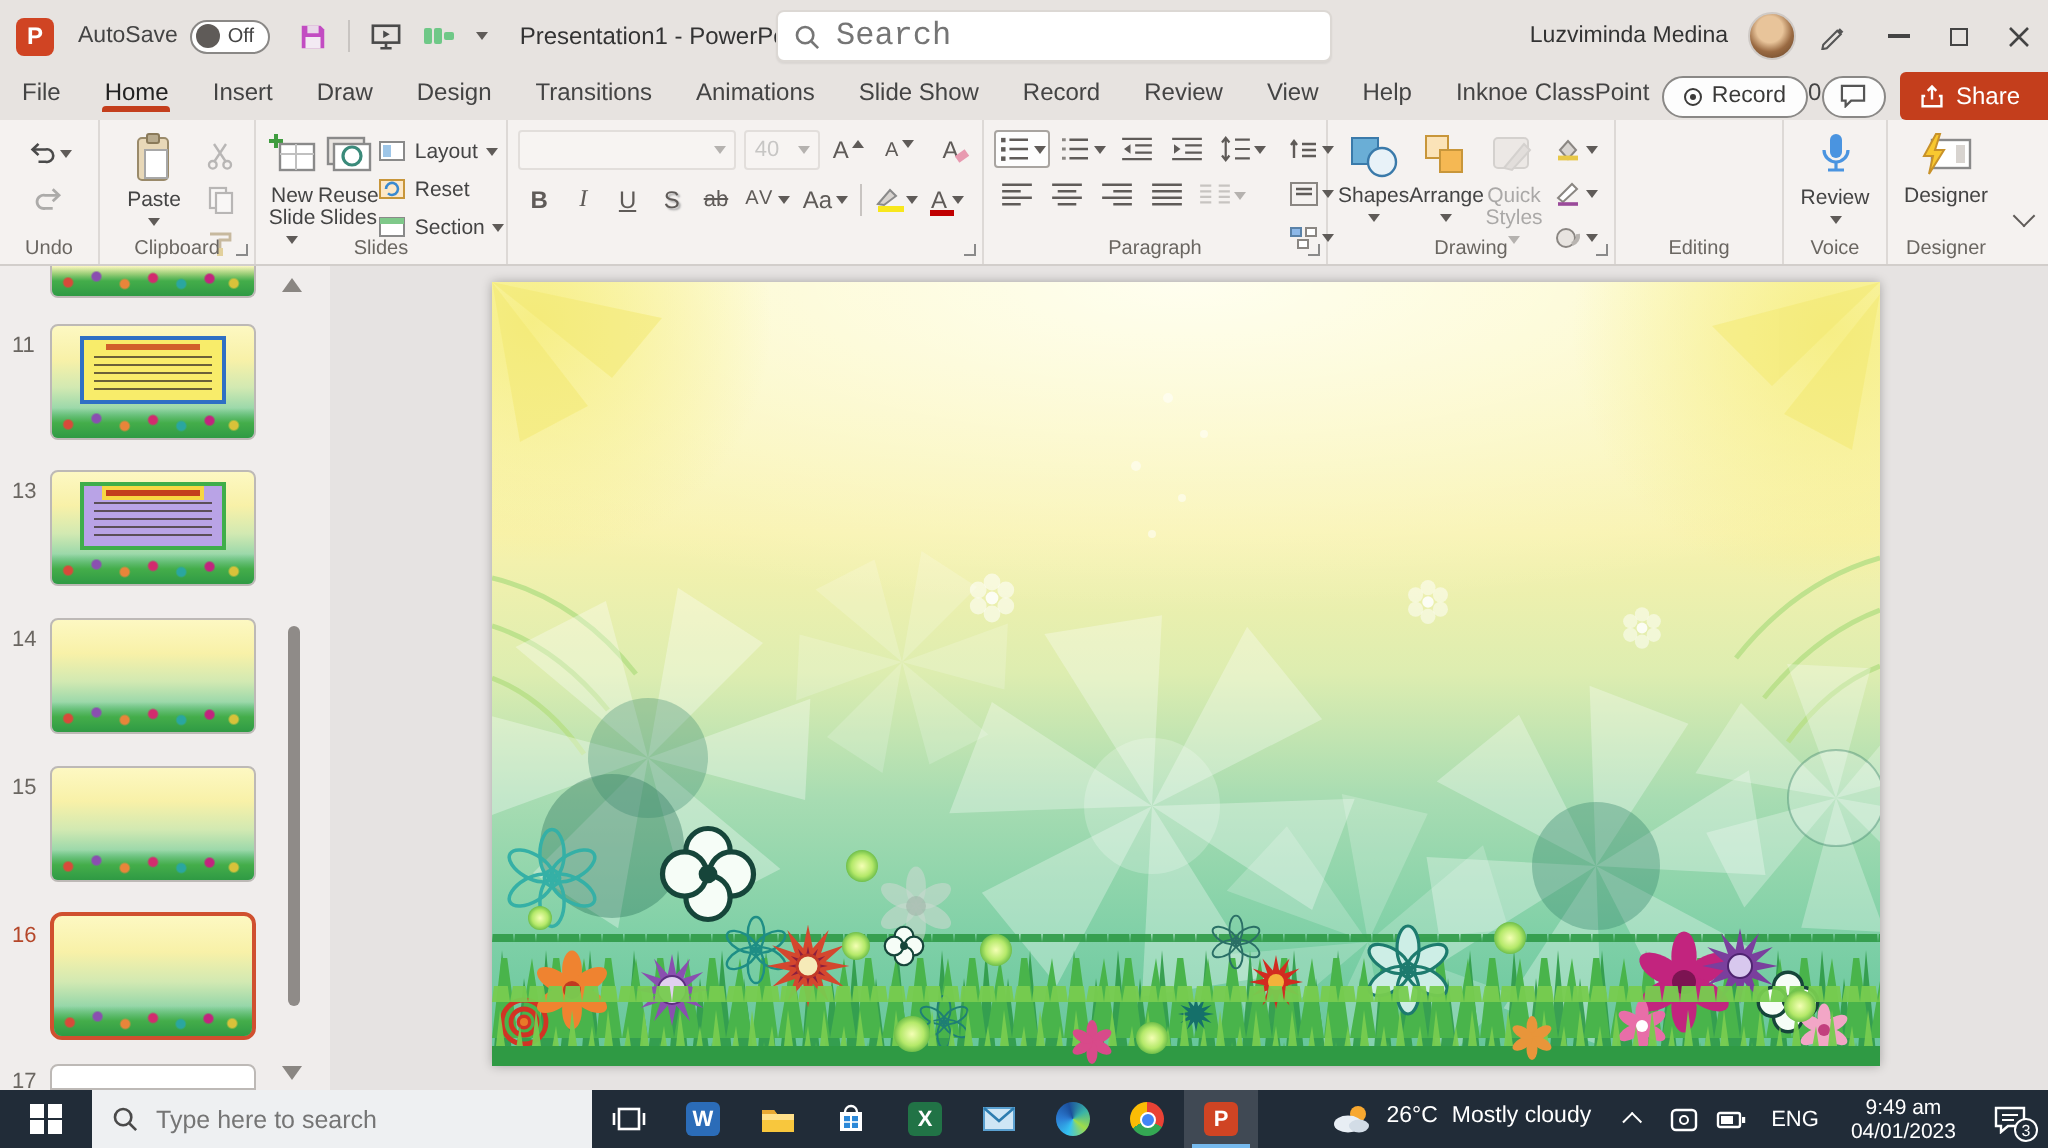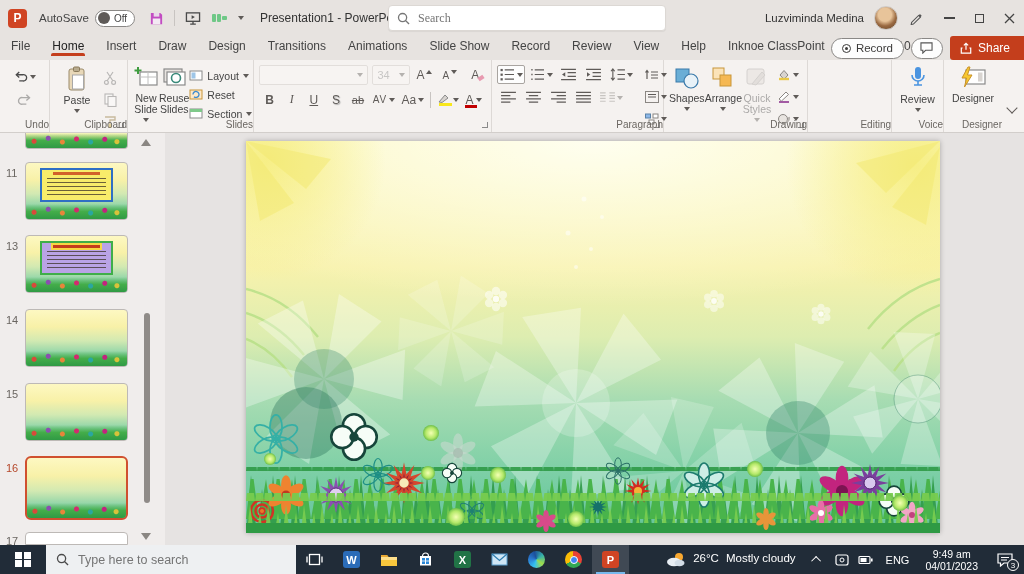--- a/index.html
+++ b/index.html
@@ -12,40 +12,40 @@
 #titlebar{position:absolute;left:0;top:0;width:1024px;height:36px;background:#e7e3e0;display:flex;align-items:center;padding-left:8px;font-size:12px}
 .ppt-logo{width:19px;height:19px;border-radius:4px;background:#d04423;color:#fff;font-weight:bold;font-size:12px;display:flex;align-items:center;justify-content:center}
 .autosave{margin-left:12px;font-size:11.5px;color:#444}
 .toggle{margin-left:6px;width:40px;height:17px;border:1px solid #8a8886;border-radius:9px;background:#fff;display:flex;align-items:center;padding:0 5px 0 2px;gap:4px}
 .knob{width:12px;height:12px;border-radius:50%;background:#5f5b58}
 .toggle span{font-size:10px;color:#444}
 .qat{display:flex;align-items:center;gap:10px;margin-left:14px}
 .vdiv{width:1px;height:16px;background:#c8c4c1}
 .doc-title{margin-left:16px;color:#333}
 .tsearch{position:absolute;left:388px;top:5px;width:278px;height:26px;background:#fff;border:1px solid #dcd8d4;border-radius:4px;display:flex;align-items:center;padding:0 8px;gap:8px;box-shadow:0 1px 1px rgba(0,0,0,.06)}
-.tsearch input{border:none;outline:none;font-size:12px;color:#0f172a;width:200px;background:transparent;font-family:Liberation Serif, serif}
+.tsearch input{border:none;outline:none;font-size:16px;color:#0f172a;width:200px;background:transparent;font-family:Liberation Mono, monospace}
 .tb-right{position:absolute;right:0;top:0;height:36px;display:flex;align-items:center}
 .uname{font-size:11.5px;color:#333;margin-right:10px}
 .avatar{width:24px;height:24px;border-radius:50%;background:radial-gradient(circle at 45% 35%,#e8c49a 0 35%,#9a6a42 60%,#5f4026 100%);border:1px solid #cfcac6}
 .winbtn{width:30px;height:36px;display:flex;align-items:center;justify-content:center}
 
 #menubar{position:absolute;left:0;top:36px;width:1024px;height:24px;background:#e7e3e0;display:flex;align-items:flex-start;font-size:12px}
 .tab{padding:3px 11px;position:relative;color:#444;white-space:nowrap}
 .tab.active{color:#222}
 .tab.active::after{content:"";position:absolute;left:10px;right:10px;bottom:0;height:3px;background:#c43e1c;border-radius:2px 2px 0 0}
 .menu-right{position:absolute;right:0;top:0;height:24px;display:flex;align-items:center;gap:7px}
 .rec-pill{height:21px;border:1px solid #8a8886;border-radius:11px;background:#fdfdfd;display:flex;align-items:center;gap:5px;padding:0 10px;font-size:11.5px}
 .recdot{width:9px;height:9px;border:1.5px solid #3b3a39;border-radius:50%;position:relative}
 .recdot::after{content:"";position:absolute;left:2px;top:2px;width:3px;height:3px;border-radius:50%;background:#3b3a39}
 .cmt-pill{width:32px;height:21px;border:1px solid #8a8886;border-radius:11px;background:#fdfdfd;display:flex;align-items:center;justify-content:center}
 .share-btn{height:24px;background:#c43e1c;color:#fff;display:flex;align-items:center;gap:6px;padding:0 14px 0 10px;font-size:12px;border-radius:3px 0 0 3px}
 
 #ribbon{position:absolute;left:0;top:60px;width:1024px;height:73px;background:#f5f2f0;border-bottom:1px solid #d2cecb;display:flex}
 .rgroup{position:relative;border-right:1px solid #ddd9d6;padding:5px 5px 16px 5px;display:flex;align-items:flex-start}
-.rlabel{position:absolute;bottom:2px;left:0;right:0;text-align:right;font-size:10px;color:#6a6661}
+.rlabel{position:absolute;bottom:2px;left:0;right:0;text-align:center;font-size:10px;color:#6a6661}
 .launcher{position:absolute;right:2px;bottom:3px;width:9px;height:9px;border-left:1px solid #8a8a8a;border-top:1px solid #8a8a8a;opacity:.0}
 .launcher::after{content:"";position:absolute;right:1px;bottom:1px;width:5px;height:5px;border-right:1.4px solid #8a8a8a;border-bottom:1.4px solid #8a8a8a}
 .rgroup .launcher{opacity:1;border:none}
 .bigbtn{display:flex;flex-direction:column;align-items:center;width:44px;gap:3px;padding-top:1px}
 .bigbtn .blabel{font-size:10.5px;color:#444;line-height:11px;text-align:center}
 .sbtn{width:22px;height:19px;display:flex;align-items:center;justify-content:center;gap:2px}
 .scol{display:flex;flex-direction:column;justify-content:flex-start;gap:1px}
 .srow{display:flex;align-items:center}
 .smallbtn{display:flex;align-items:center;gap:4px;font-size:10.5px;color:#444;height:17px;white-space:nowrap}
 .combo{height:20px;border:1px solid #c8c4c0;border-radius:2px;background:#faf8f7;display:flex;align-items:center;justify-content:flex-end;padding:0 4px;gap:4px}
@@ -301,21 +301,21 @@
     </div>
     <div class="rlabel" data-name="slides-group-label">Slides</div>
   </div>
 
   <div class="rgroup" style="width:238px;flex-direction:column;align-items:stretch" data-name="ribbon-group-font">
     <div class="srow" style="gap:4px">
       <div class="combo dis" style="width:112px" data-name="font-name-combobox">
           <span class="chev" data-name="font-name-chevron-icon"></span>
         </div>
       <div class="combo dis" style="width:38px;justify-content:space-between" data-name="font-size-combobox">
-          <span style="font-size:11px;color:#8a8a8a" data-name="font-size-value">34</span>
+          <span style="font-size:11px;color:#8a8a8a" data-name="font-size-value">40</span>
           <span class="chev" data-name="font-size-chevron-icon"></span>
         </div>
       <div class="sbtn" data-name="increase-font-size-button">
           <span class="glyph" style="font-weight:normal" data-name="grow-font-glyph">A</span>
           <span style="display:inline-block;width:0;height:0;border-left:3px solid transparent;border-right:3px solid transparent;border-bottom:4px solid #5f5b58;margin-bottom:7px" data-name="grow-caret-icon"></span>
         </div>
       <div class="sbtn" data-name="decrease-font-size-button">
           <span class="glyph" style="font-weight:normal;font-size:10px" data-name="shrink-font-glyph">A</span>
           <span class="chev" style="margin-bottom:7px" data-name="shrink-caret-icon"></span>
         </div>

